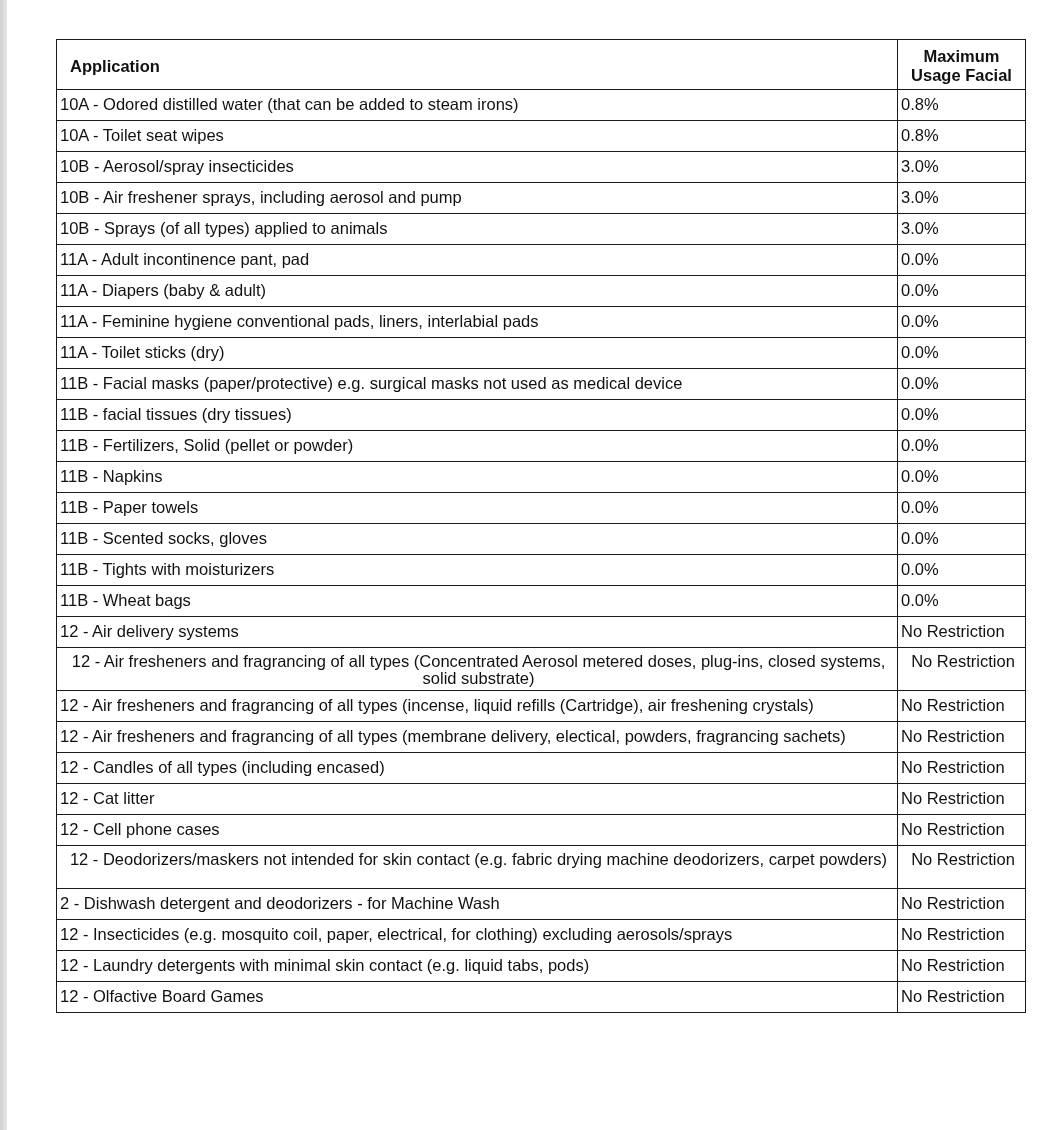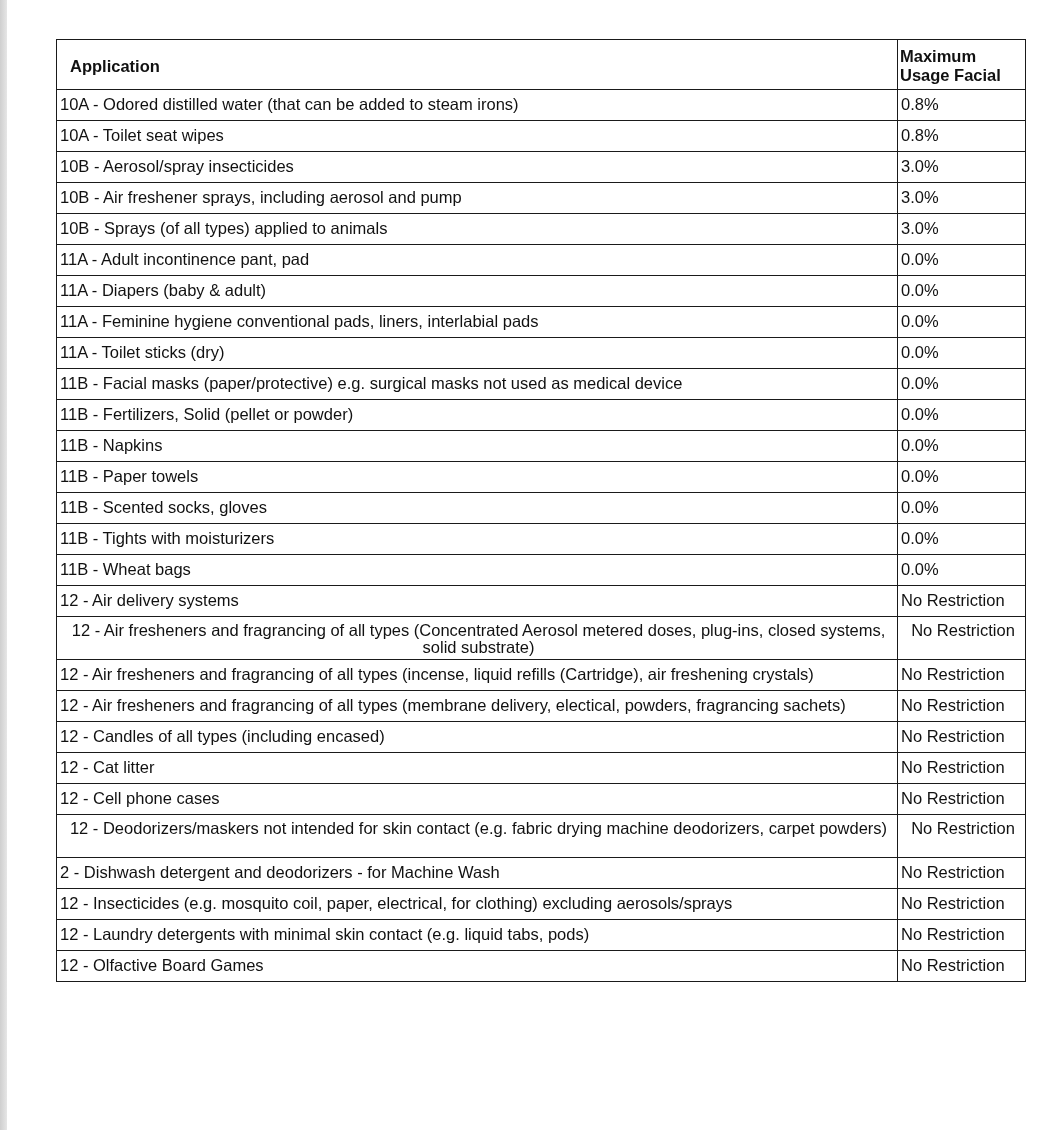--- a/index.html
+++ b/index.html
@@ -58,20 +58,21 @@
       height: 50px;
       box-sizing: border-box;
       font-size: 16.5px;
     }
     .doc-table th.h-app {
       vertical-align: middle;
       padding-left: 13px;
       padding-top: 2px;
     }
     .doc-table th.h-lvl {
+      text-align: center;
       vertical-align: middle;
       line-height: 19px;
       padding: 2px 2px 0 2px;
       border-right-width: 1.6px;
       margin-top: 44px;
     }
     .doc-table td.lvl {
       padding-left: 3px;
     }
     .hdr-line { display: block; }
@@ -130,20 +131,24 @@
       </tr>
       <tr>
         <td>11A - Toilet sticks (dry)</td>
         <td class="lvl">0.0%</td>
       </tr>
       <tr>
         <td>11B - Facial masks (paper/protective) e.g. surgical masks not used as medical device</td>
         <td class="lvl">0.0%</td>
       </tr>
       <tr>
+        <td>11B - facial tissues (dry tissues)</td>
+        <td class="lvl">0.0%</td>
+      </tr>
+      <tr>
         <td>11B - Fertilizers, Solid (pellet or powder)</td>
         <td class="lvl">0.0%</td>
       </tr>
       <tr>
         <td>11B - Napkins</td>
         <td class="lvl">0.0%</td>
       </tr>
       <tr>
         <td>11B - Paper towels</td>
         <td class="lvl">0.0%</td>

